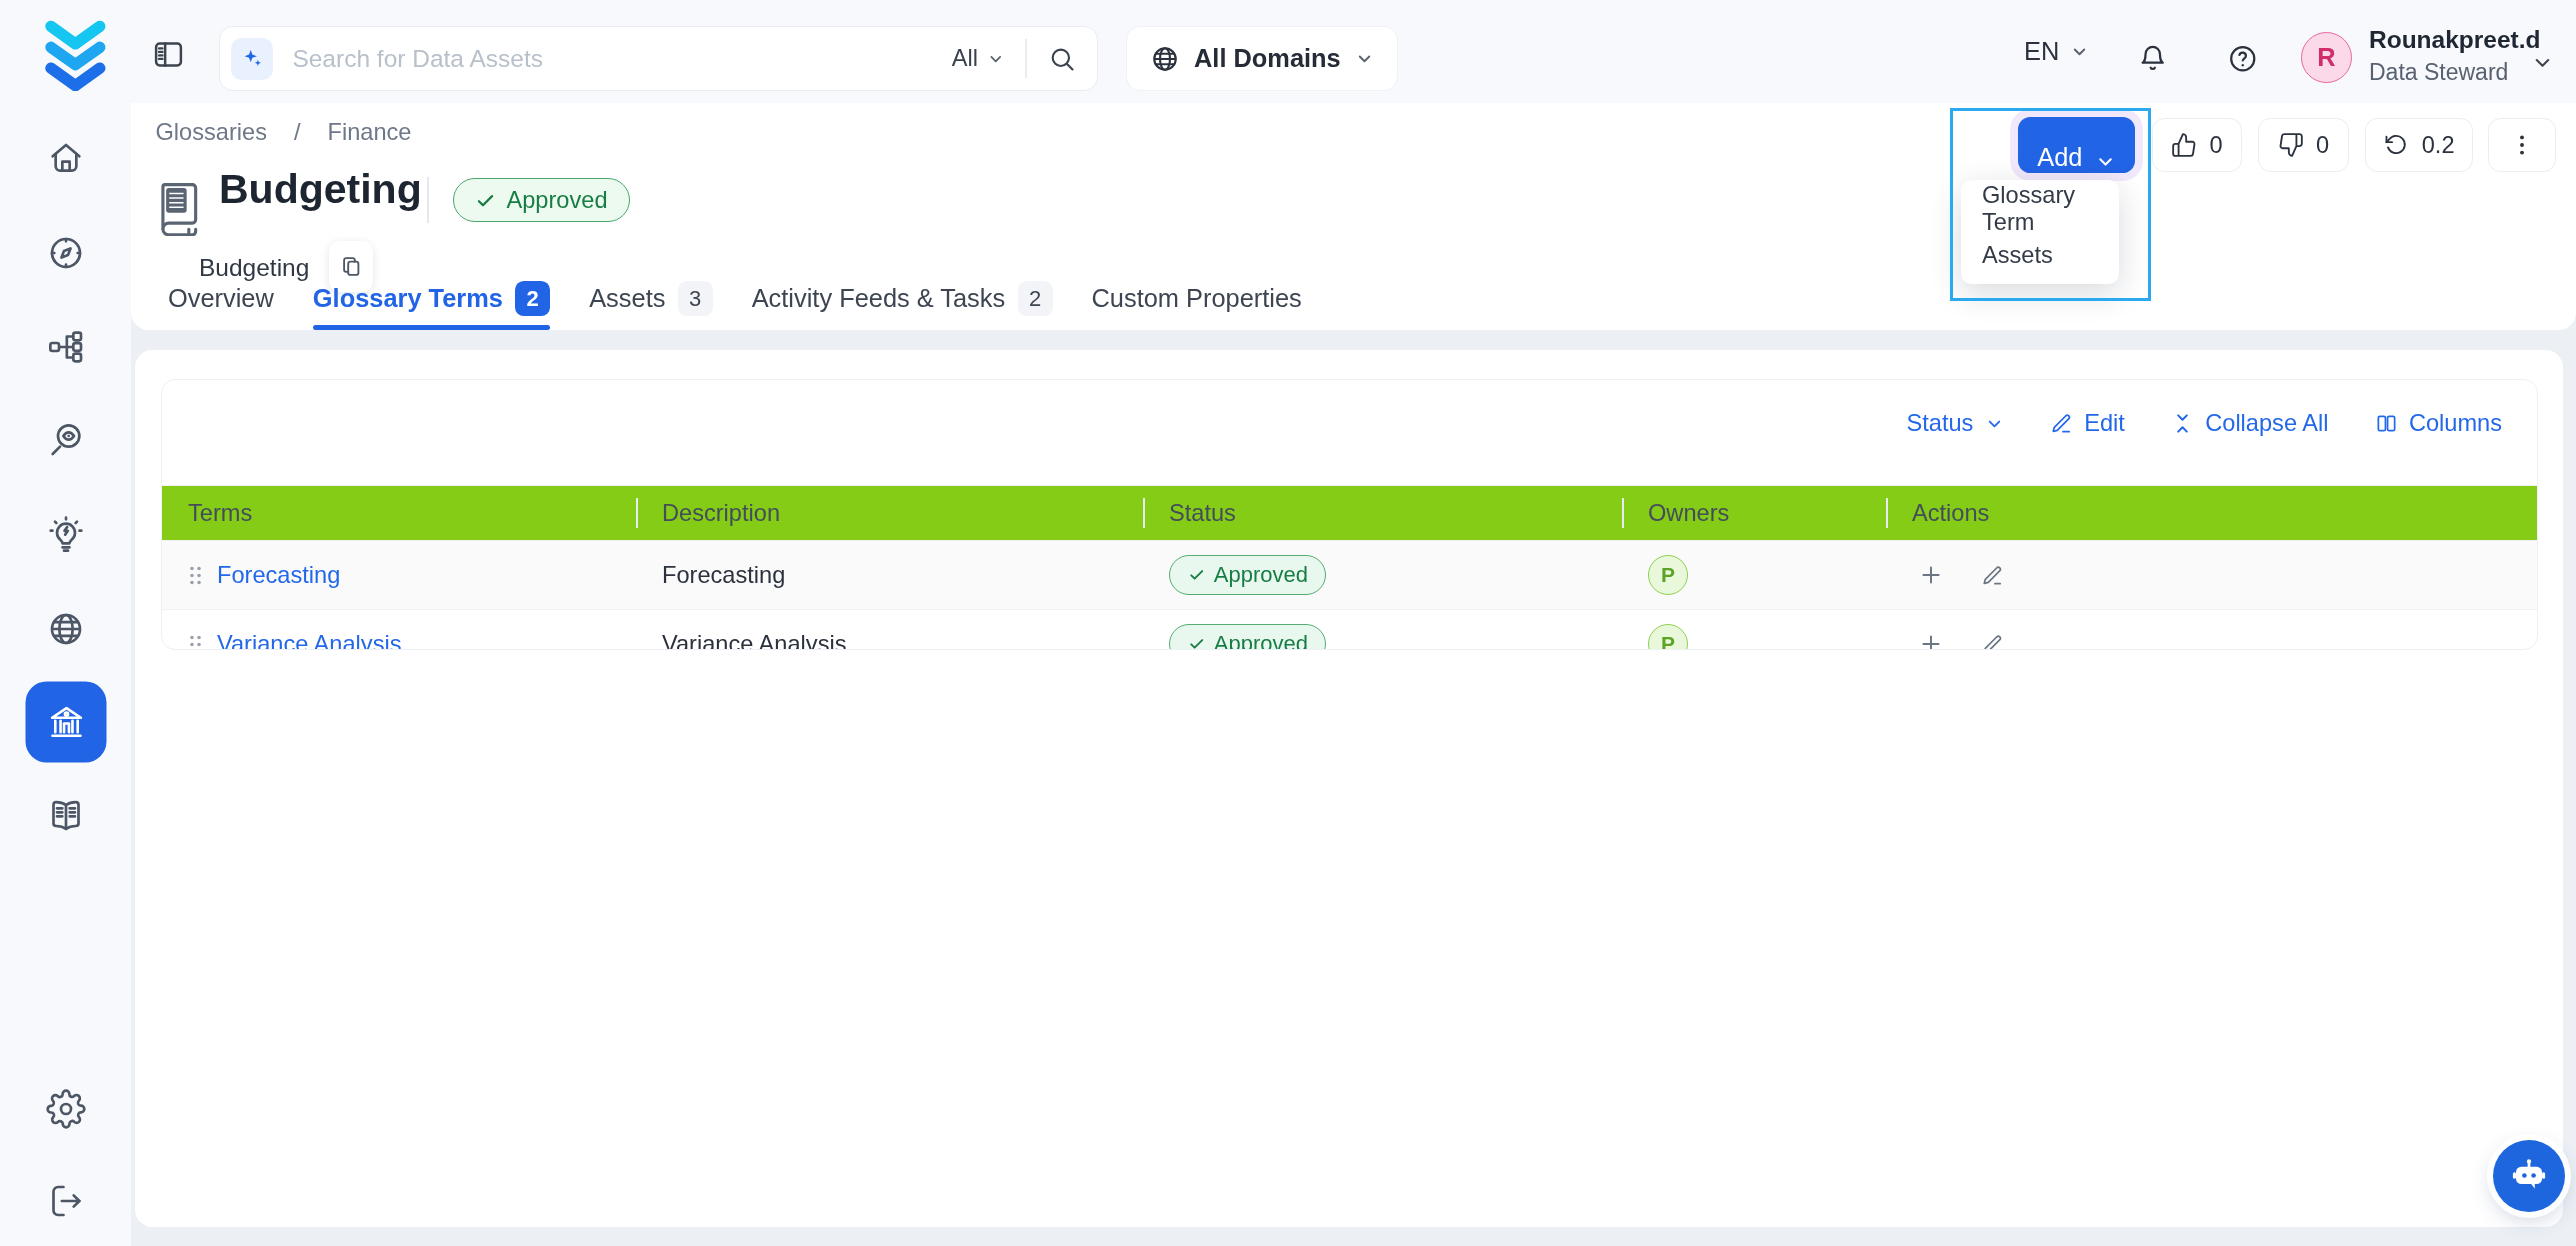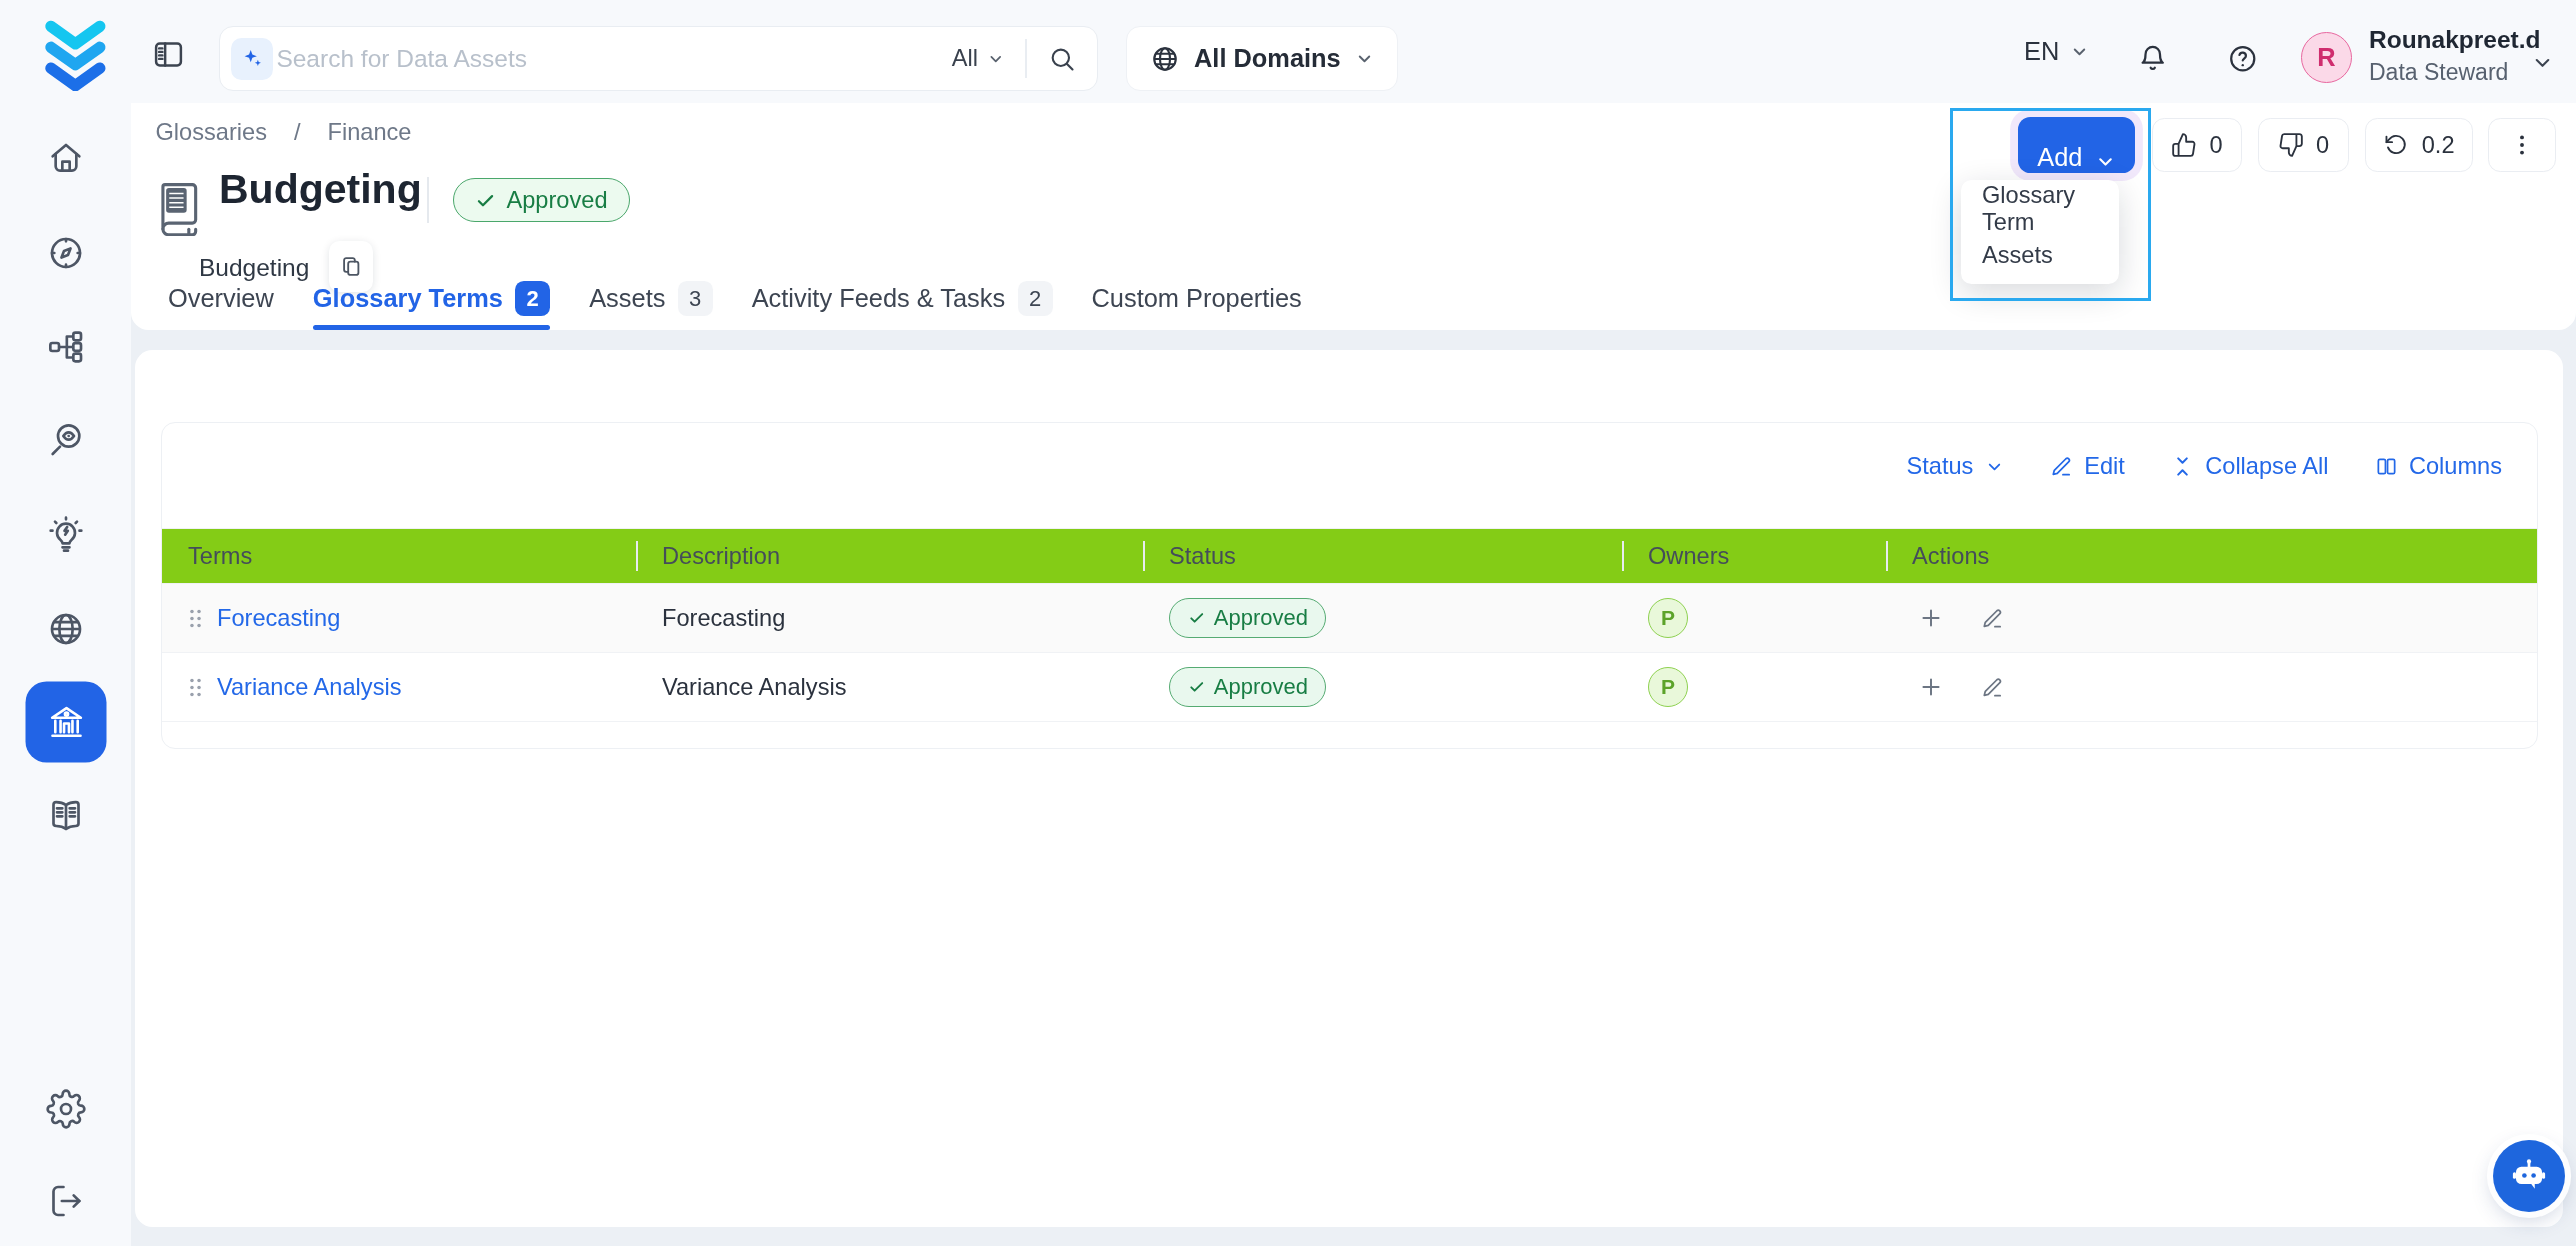--- a/index.html
+++ b/index.html
@@ -10,21 +10,21 @@
   
   .topbar{position:absolute;left:0;top:0;right:0;height:103px;background:#f7f9fc;z-index:4;}
   .logo{position:absolute;left:37px;top:14px;}
   .panel-toggle{position:absolute;left:151px;top:37px;color:#3c London4450;color:#3c4450;}
   .searchbar{position:absolute;left:219px;top:26px;width:879px;height:65px;background:#fff;
              border:1.8px solid #e9edf2;border-radius:14px;display:flex;align-items:center;
              padding:0 21px 0 11.4px;box-sizing:border-box;}
   .spark-chip{width:42px;height:42px;border-radius:10.5px;background:#e8f1fd;display:flex;
               align-items:center;justify-content:center;color:#2264e6;flex:0 0 auto;}
   .search-input{flex:1;border:none;outline:none;background:transparent;font-size:24.5px;
-                color:#2b323e;padding:0 3px;font-family:inherit;min-width:0;}
+                color:#2b323e;padding:0 19px;font-family:inherit;min-width:0;}
   .search-input::placeholder{color:#b8c0cb;}
   .search-scope{display:flex;align-items:center;gap:8.8px;font-size:23.6px;color:#39414d;flex:0 0 auto;}
   .search-divider{width:1.8px;height:39px;background:#e9edf2;margin:0 21px;flex:0 0 auto;}
   .search-glass{color:#39414d;flex:0 0 auto;}
   .domains-btn{position:absolute;left:1126px;top:26px;height:65px;padding:0 23px;background:#fff;
                border:1.8px solid #eef1f5;border-radius:14px;display:flex;align-items:center;gap:14px;
                font-size:25.4px;color:#252c37;font-weight:700;box-sizing:border-box;}
   .lang-btn{position:absolute;left:2024px;top:0;height:103px;display:flex;align-items:center;gap:10.5px;
             font-size:25.4px;color:#2b323e;}
   .icon-btn{position:absolute;top:43px;color:#2b323e;}
@@ -79,22 +79,22 @@
   .add-dropdown{position:absolute;left:1961px;top:180px;width:158px;background:#fff;border-radius:10.5px;
                 box-shadow:0 8.8px 31.5px rgba(15,25,45,.16);z-index:9;padding:6px 0;}
   .add-item{height:46px;display:flex;align-items:center;padding:0 21px;font-size:23.6px;color:#333b48;
             cursor:pointer;}
   .add-highlight{position:absolute;left:1950px;top:108px;width:201px;height:193px;
                  border:3.5px solid #2aa9ef;box-sizing:border-box;z-index:10;pointer-events:none;}
 
   
   .main-card{position:absolute;left:135px;top:350px;width:2428px;height:877px;background:#fff;
              border-radius:17.5px;}
-  .table-wrap{position:absolute;left:26px;top:29px;width:2377px;height:327px;border:1.8px solid #edf0f4;
-              border-radius:14px;box-sizing:border-box;overflow:hidden;margin-top:43px;}
+  .table-wrap{position:absolute;left:26px;top:29px;width:2377px;height:271px;border:1.8px solid #edf0f4;
+              border-radius:14px;box-sizing:border-box;overflow:hidden;}
   .table-toolbar{position:absolute;top:30px;right:35px;display:flex;gap:46px;align-items:center;
                  font-size:23.6px;color:#2368e8;}
   .tool{display:flex;align-items:center;gap:11.4px;cursor:pointer;}
   .grid-head,.grid-row{display:grid;grid-template-columns:474px 507px 479px 264px 1fr;}
   .grid-table{position:absolute;left:0;top:105px;right:0;}
   .grid-head{height:54px;background:#84cc16;border-top:1.8px solid #eff1f5;border-bottom:1.8px solid #eff1f5;}
   .th{display:flex;align-items:center;padding-left:26px;font-size:23.6px;color:#444d5a;position:relative;}
   .th + .th::before{content:"";position:absolute;left:0;top:12.3px;bottom:12.3px;width:1.8px;background:#e8ebf0;}
   .grid-row{height:68px;align-items:center;border-bottom:1.8px solid #f0f2f5;}
   .grid-row.alt{background:#fafafa;}

